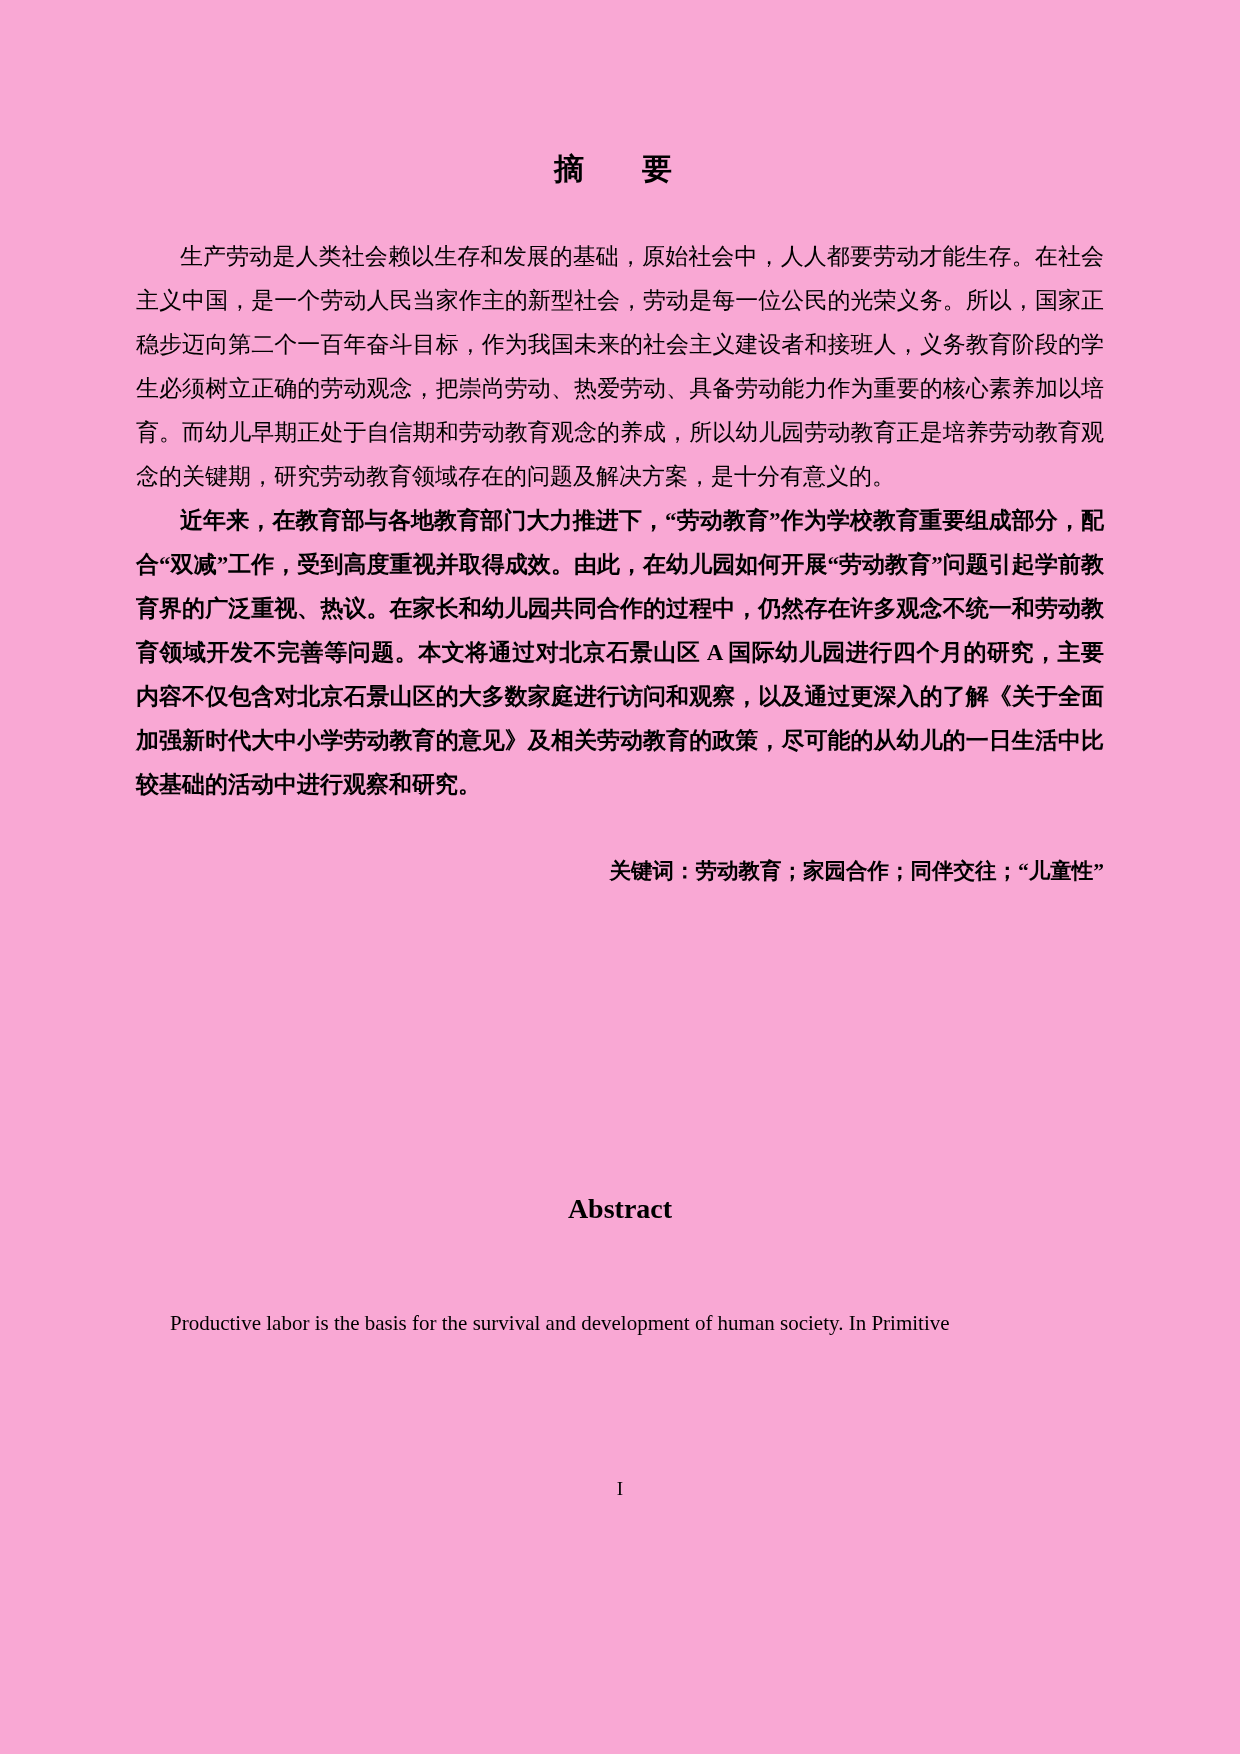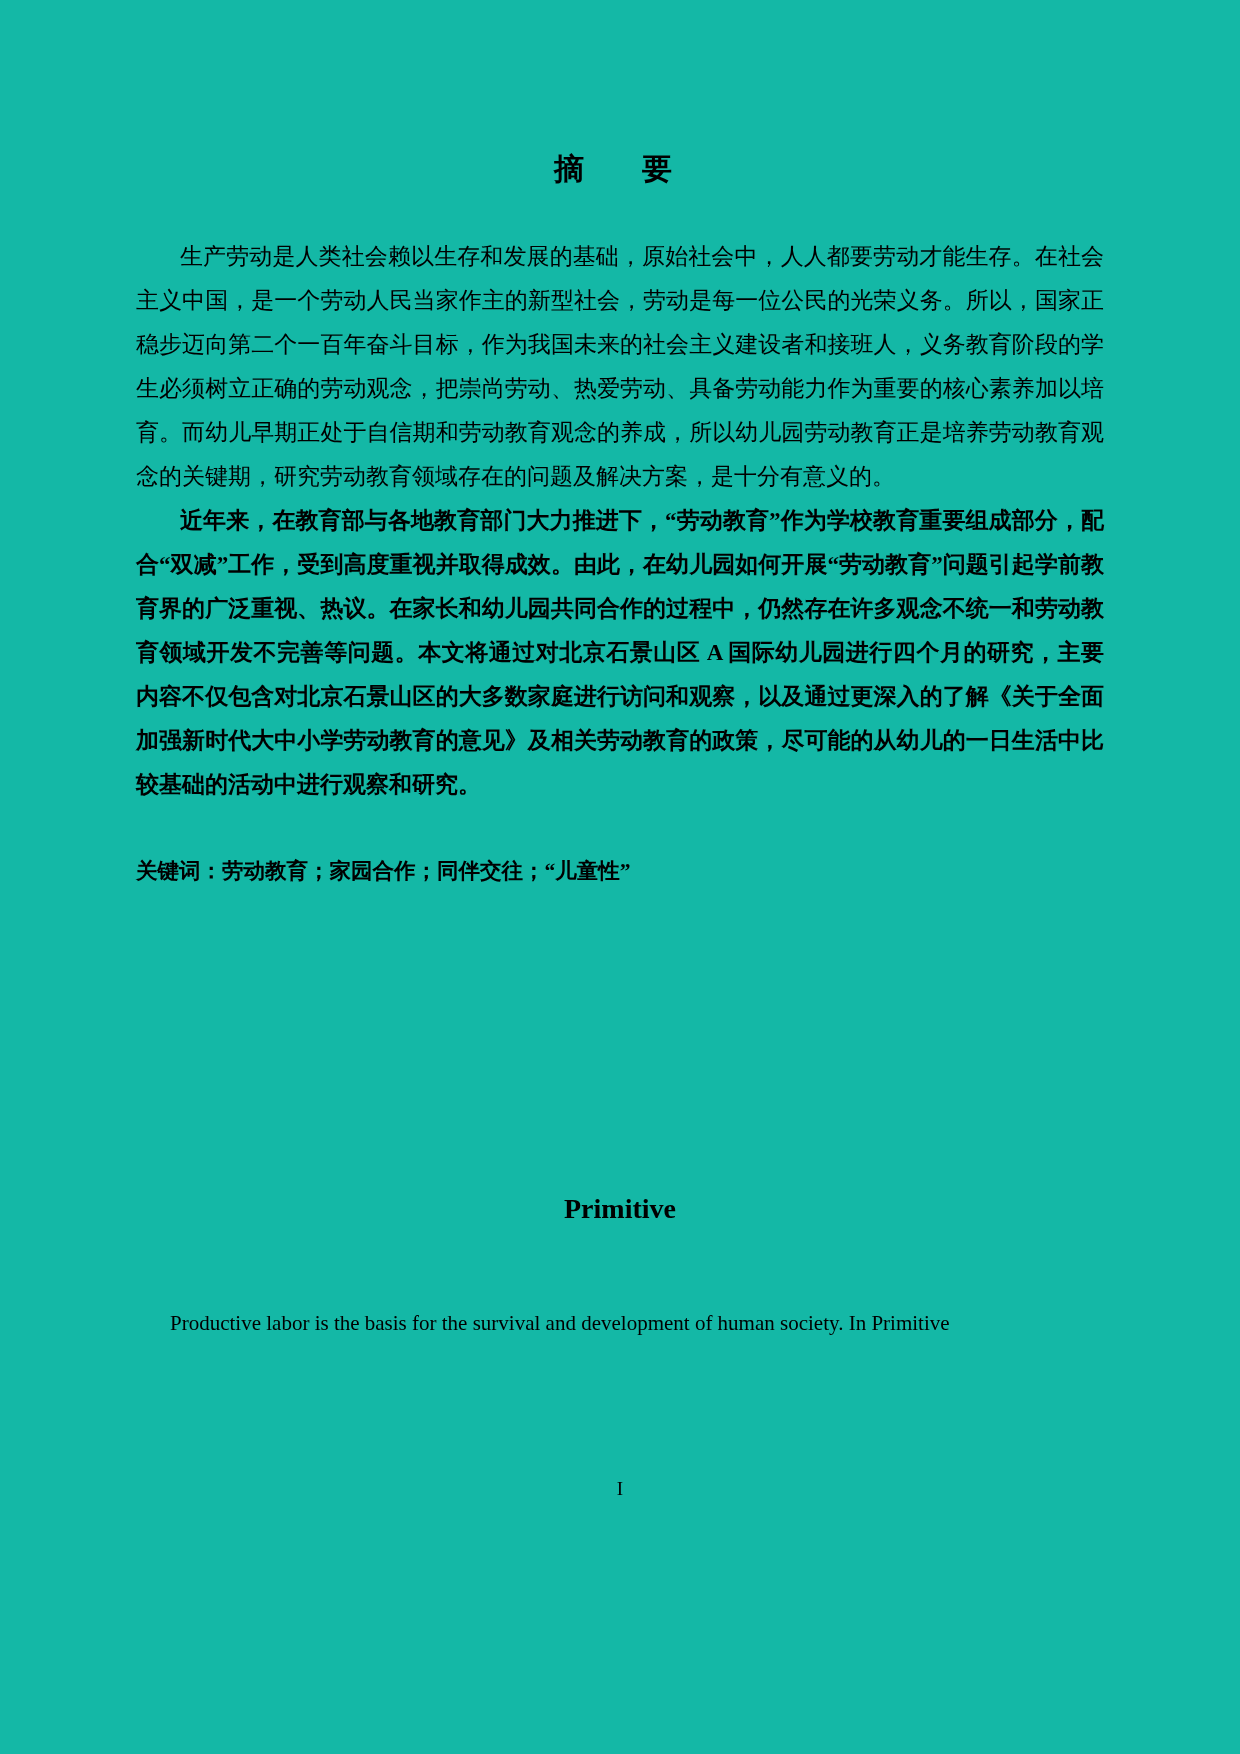--- a/index.html
+++ b/index.html
@@ -4,21 +4,21 @@
 <style>
   html, body {
     margin: 0;
     padding: 0;
     background: #ffffff;
   }
   .page {
     position: relative;
     width: 1240px;
     height: 1754px;
-    background: #14b8a6;
+    background: #f9a8d4;
     margin: 0 auto;
     box-sizing: border-box;
     font-family: "Liberation Serif", "DejaVu Serif", serif;
     color: #000000;
   }
   .content {
     position: absolute;
     left: 136px;
     top: 0;
     width: 968px;
@@ -52,20 +52,21 @@
   }
   .para-second .normal-weight {
     font-weight: bold;
   }
   .keywords {
     font-size: 21.5px;
     line-height: 44px;
     margin-top: 42px;
     font-weight: bold;
     font-family: "Liberation Serif", "DejaVu Serif", serif;
+    text-align: right;
   }
   .title-en {
     text-align: center;
     font-size: 28px;
     margin-top: 300px;
     font-family: "Liberation Serif", "DejaVu Serif", serif;
   }
   .para-en {
     font-size: 21px;
     line-height: 40px;
@@ -91,20 +92,20 @@
   <div class="content">
 
     <h1 class="title-cn">摘　要</h1>
 
     <p class="para para-first">生产劳动是人类社会赖以生存和发展的基础，原始社会中，人人都要劳动才能生存。在社会主义中国，是一个劳动人民当家作主的新型社会，劳动是每一位公民的光荣义务。所以，国家正稳步迈向第二个一百年奋斗目标，作为我国未来的社会主义建设者和接班人，义务教育阶段的学生必须树立正确的劳动观念，把崇尚劳动、热爱劳动、具备劳动能力作为重要的核心素养加以培育。而幼儿早期正处于自信期和劳动教育观念的养成，所以幼儿园劳动教育正是培养劳动教育观念的关键期，研究劳动教育领域存在的问题及解决方案，是十分有意义的。</p>
 
     <p class="para para-second"><span>近年来，在教育部与各地教育部门大力推进下，“劳动教育”作为学校教育重要组成部分，配合“双减”工作，受到高度重视并取得成效。由此，在幼儿园如何开展“劳动教育”问题引起学前教育界的广泛重视、热议。在家长和幼儿园共同合作的过程中，仍然存在许多观念不统一和劳动教育领域开发不完善等问题。本文将通过对北京石景山区 A 国际幼儿园进行四个月的研究，主要内容不仅包含对北京石景山区的大多数家庭进行访问和观察，以及通过更深入的了解《关于全面加强新时代大中小学劳动教育的意见》</span><span class="normal-weight">及相关劳动教育的政策，尽可能的从幼儿的一日生活中比较基础的活动中进行观察和研究。</span></p>
 
     <p class="keywords">关键词：劳动教育；家园合作；同伴交往；“儿童性”</p>
 
-    <h2 class="title-en">Primitive</h2>
+    <h2 class="title-en">Abstract</h2>
 
     <p class="para-en">Productive labor is the basis for the survival and development of human society. In Primitive</p>
 
   </div>
 
   <div class="page-number">I</div>
 </div>
 
 </body></html>

